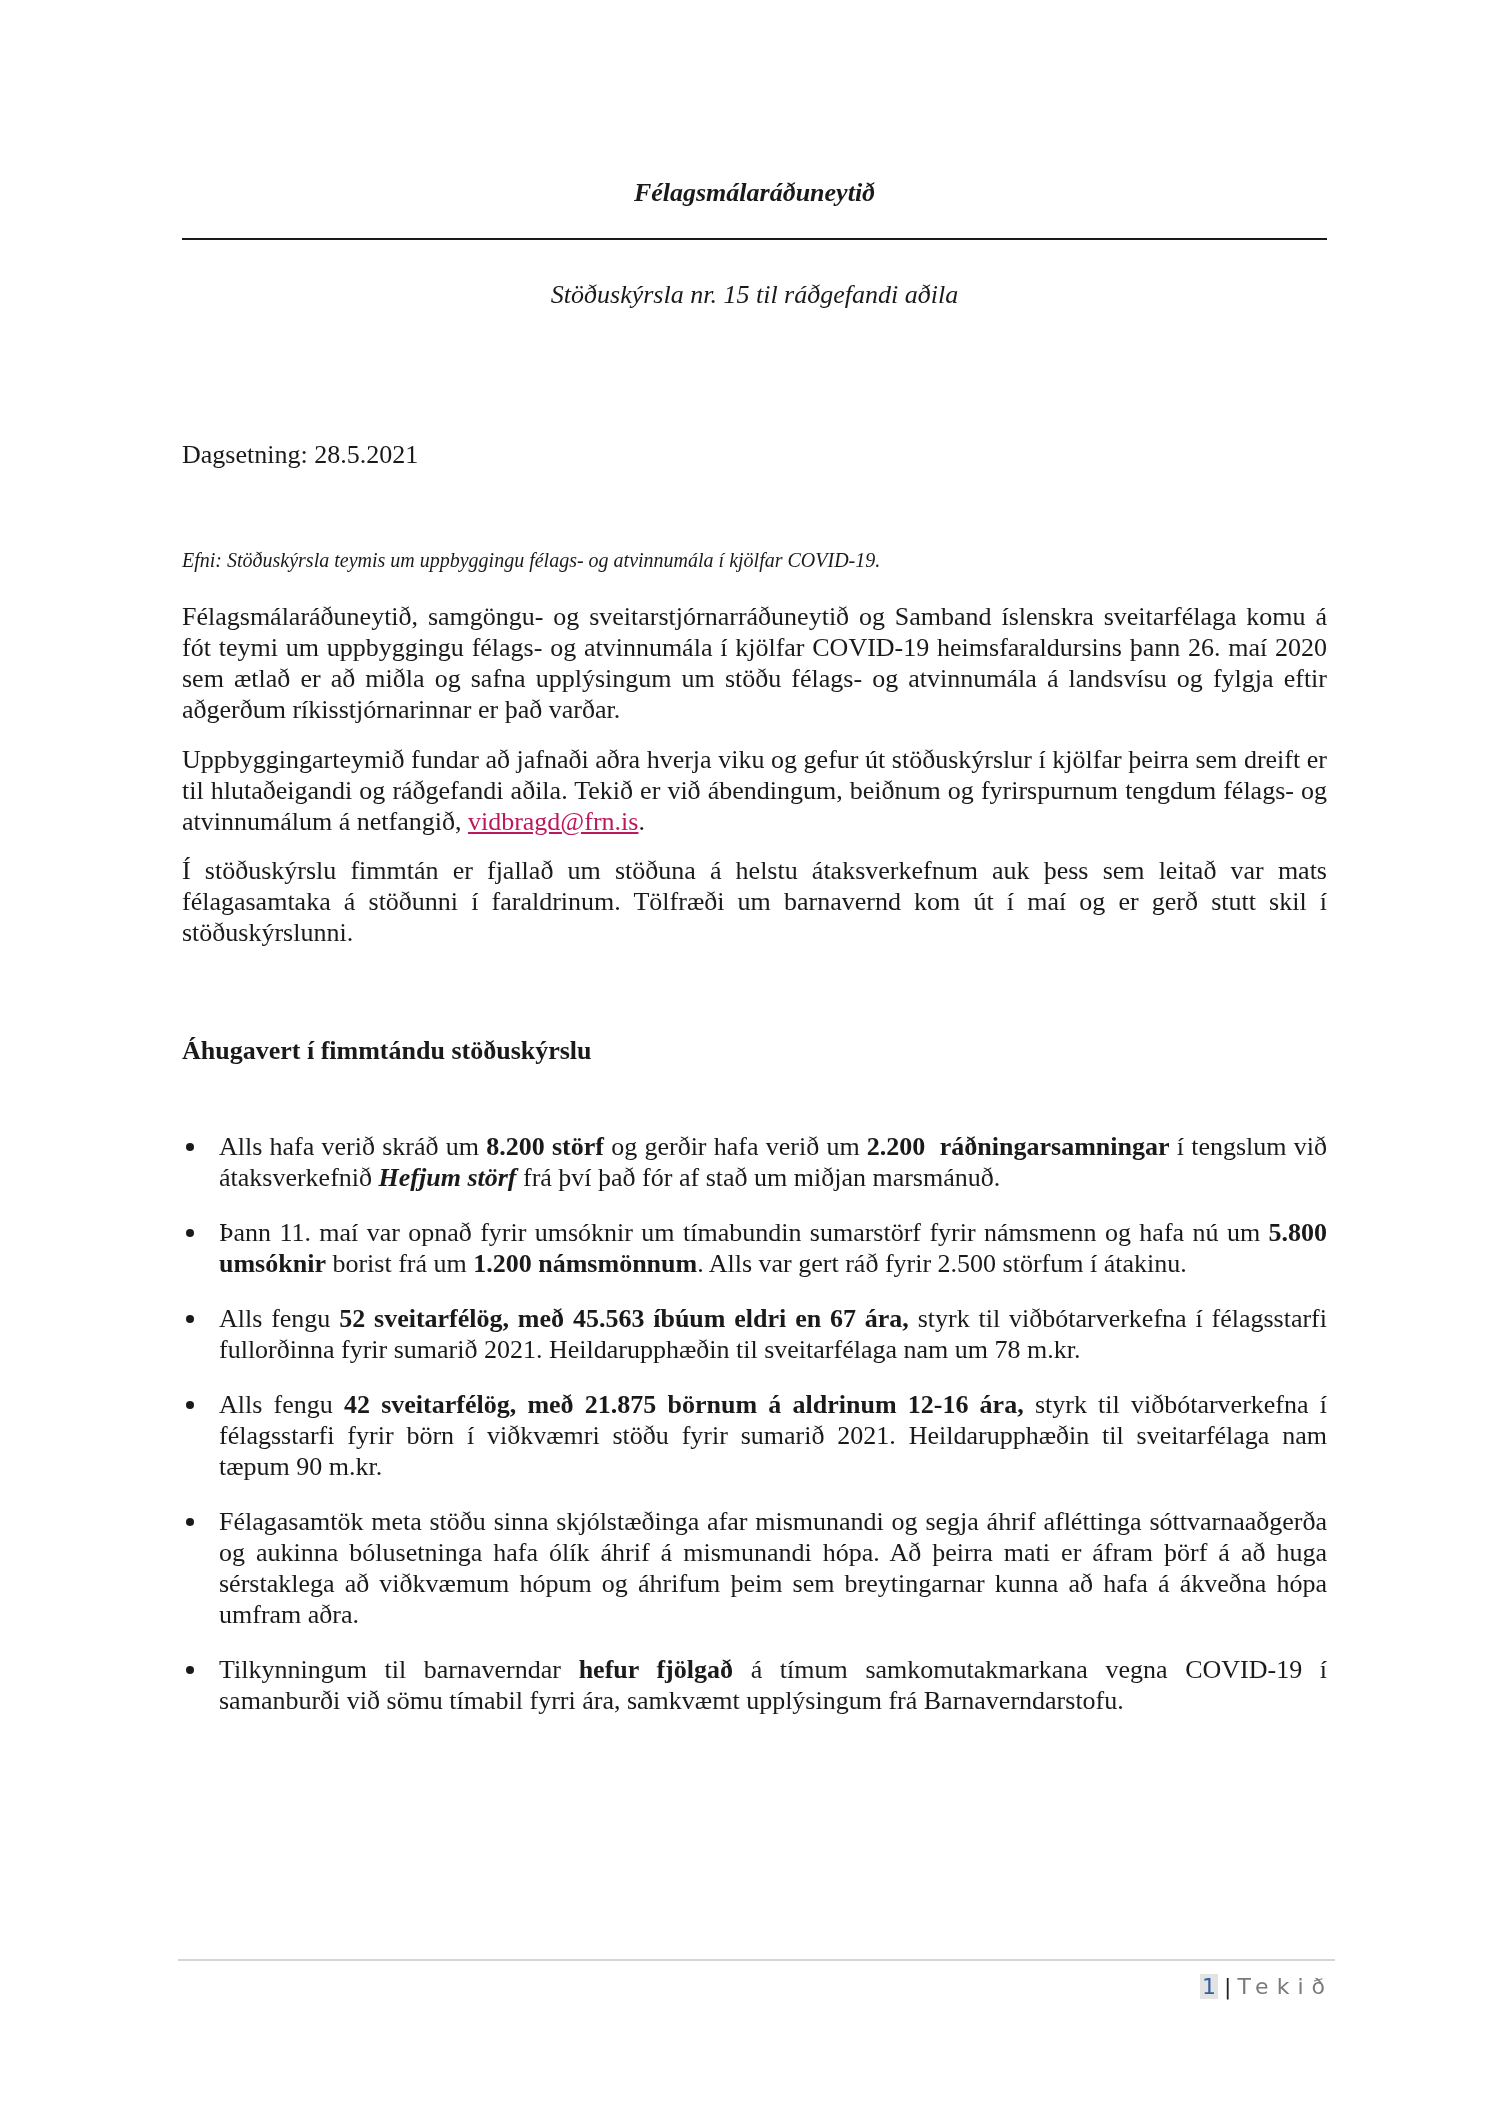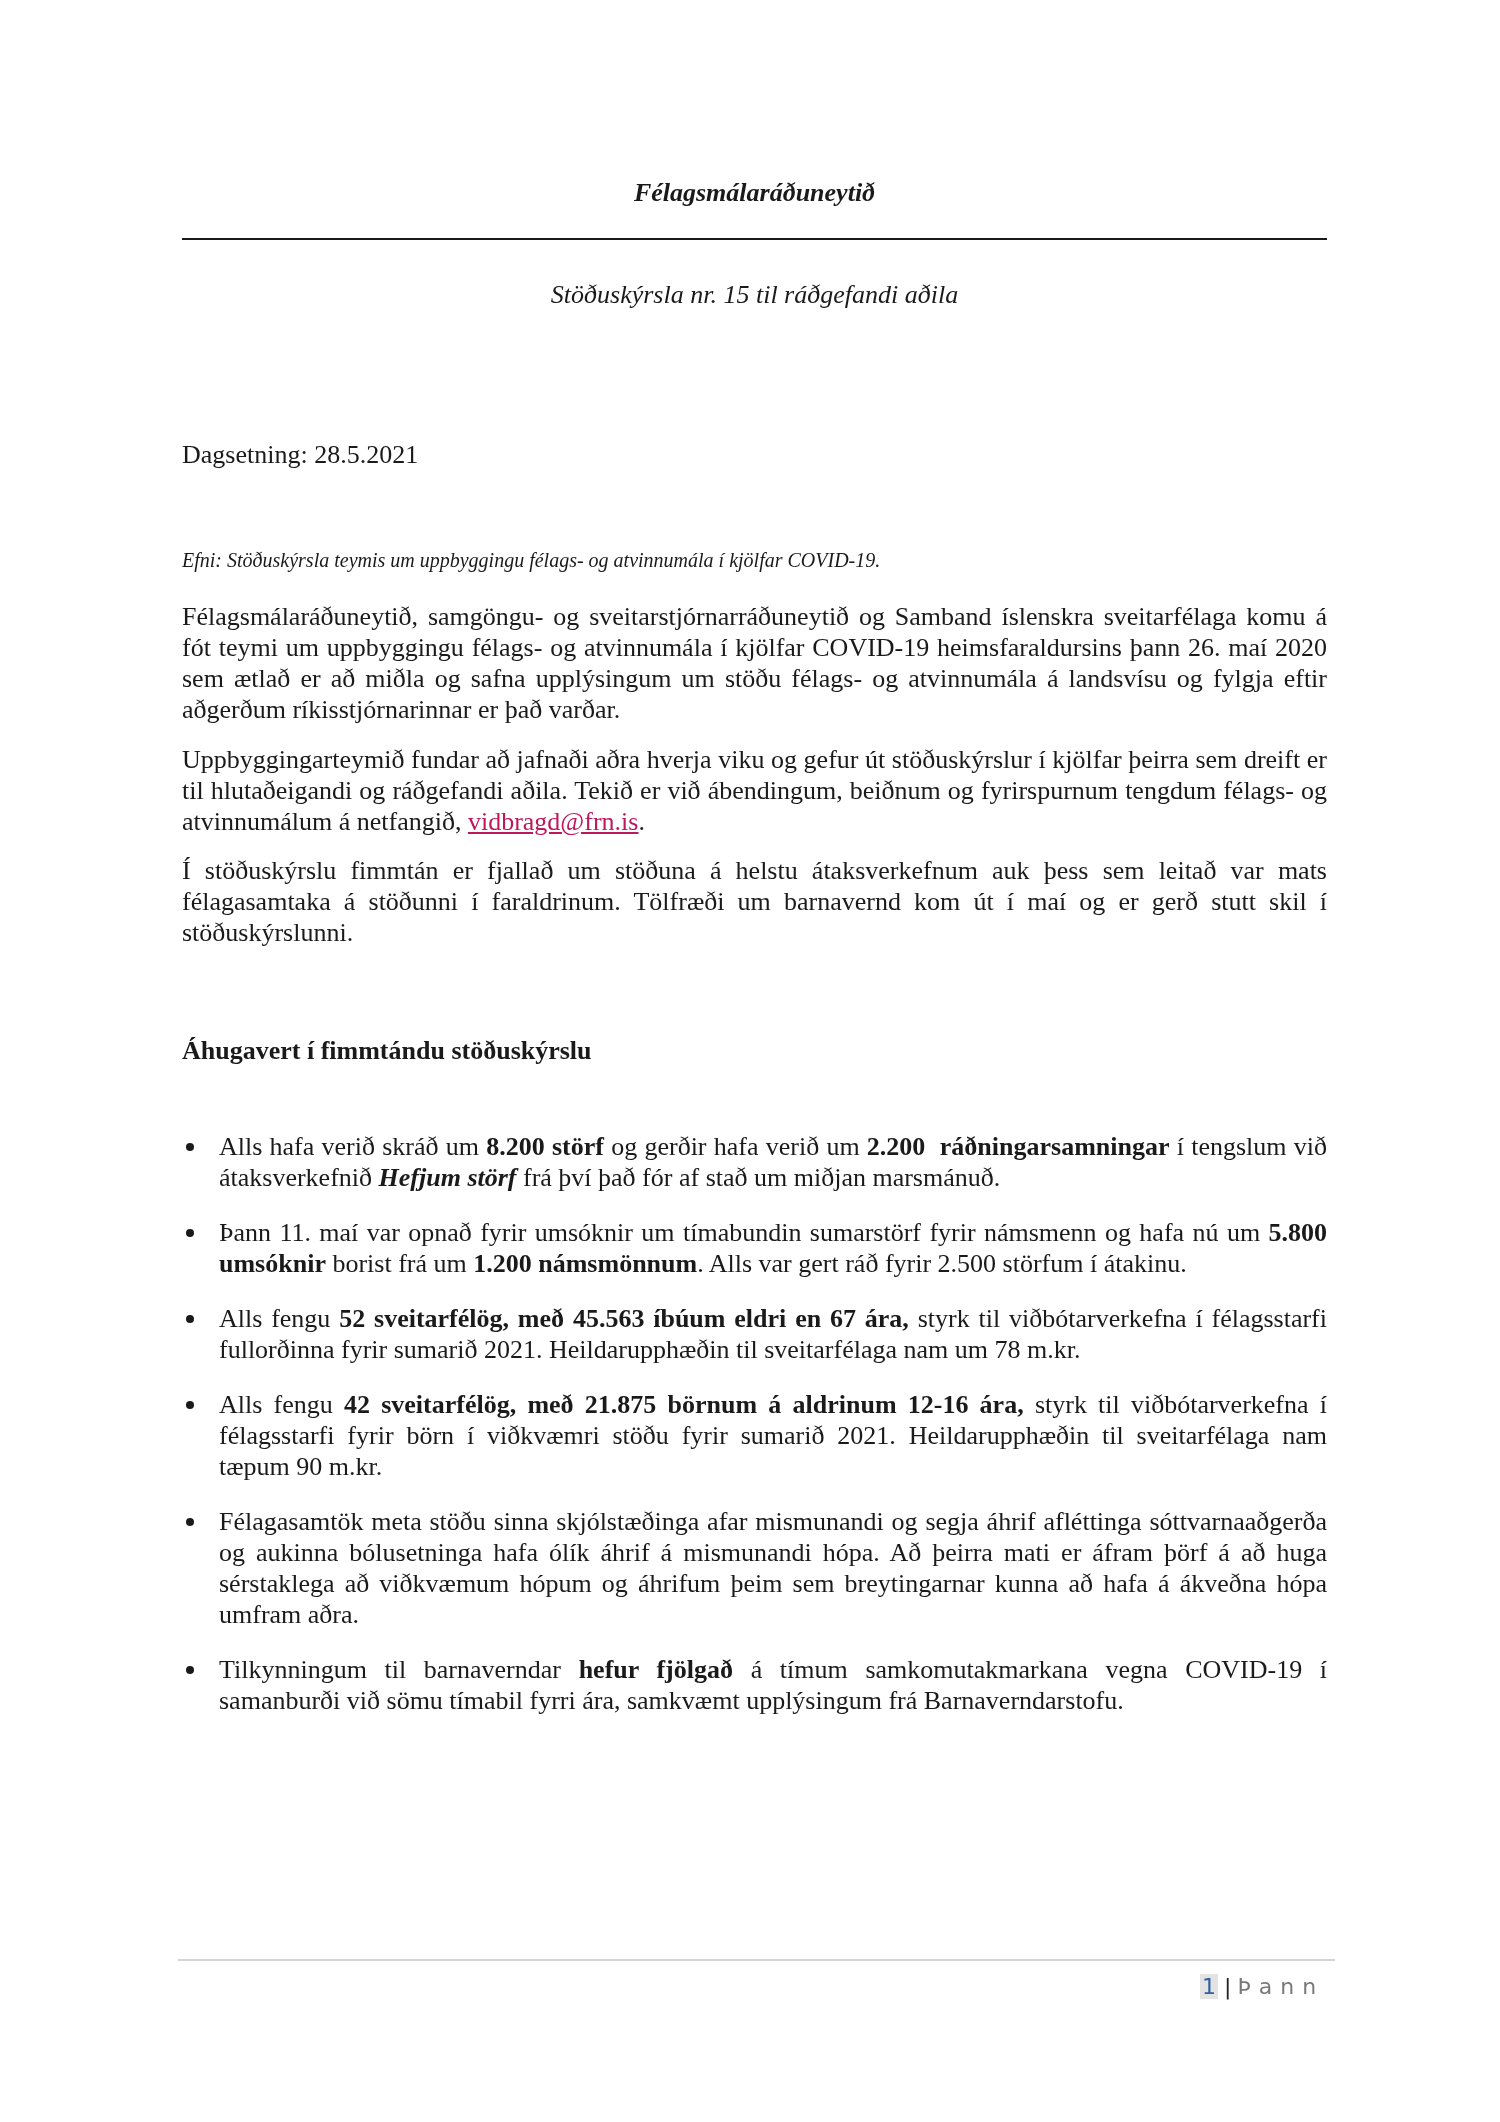--- a/index.html
+++ b/index.html
@@ -64,16 +64,16 @@
     <div class="bullet">
       <span class="dot"></span><span>Félagasamtök meta stöðu sinna skjólstæðinga afar mismunandi og segja áhrif afléttinga sóttvarnaaðgerða og aukinna bólusetninga hafa ólík áhrif á mismunandi hópa. Að þeirra mati er áfram þörf á að huga sérstaklega að viðkvæmum hópum og áhrifum þeim sem breytingarnar kunna að hafa á ákveðna hópa umfram aðra.</span>
     </div>
     <div class="bullet">
       <span class="dot"></span><span>Tilkynningum til barnaverndar </span><b>hefur fjölgað</b><span> á tímum samkomutakmarkana vegna COVID-19 í samanburði við sömu tímabil fyrri ára, samkvæmt upplýsingum frá Barnaverndarstofu.</span>
     </div>
   </div>
 
   <div class="abs footer-rule"></div>
   <div class="abs footer">
-    <span class="num">1</span><span class="bar">|</span><span class="word">Þann</span>
+    <span class="num">1</span><span class="bar">|</span><span class="word">Tekið</span>
   </div>
 
 </div>
 
 </body></html>

